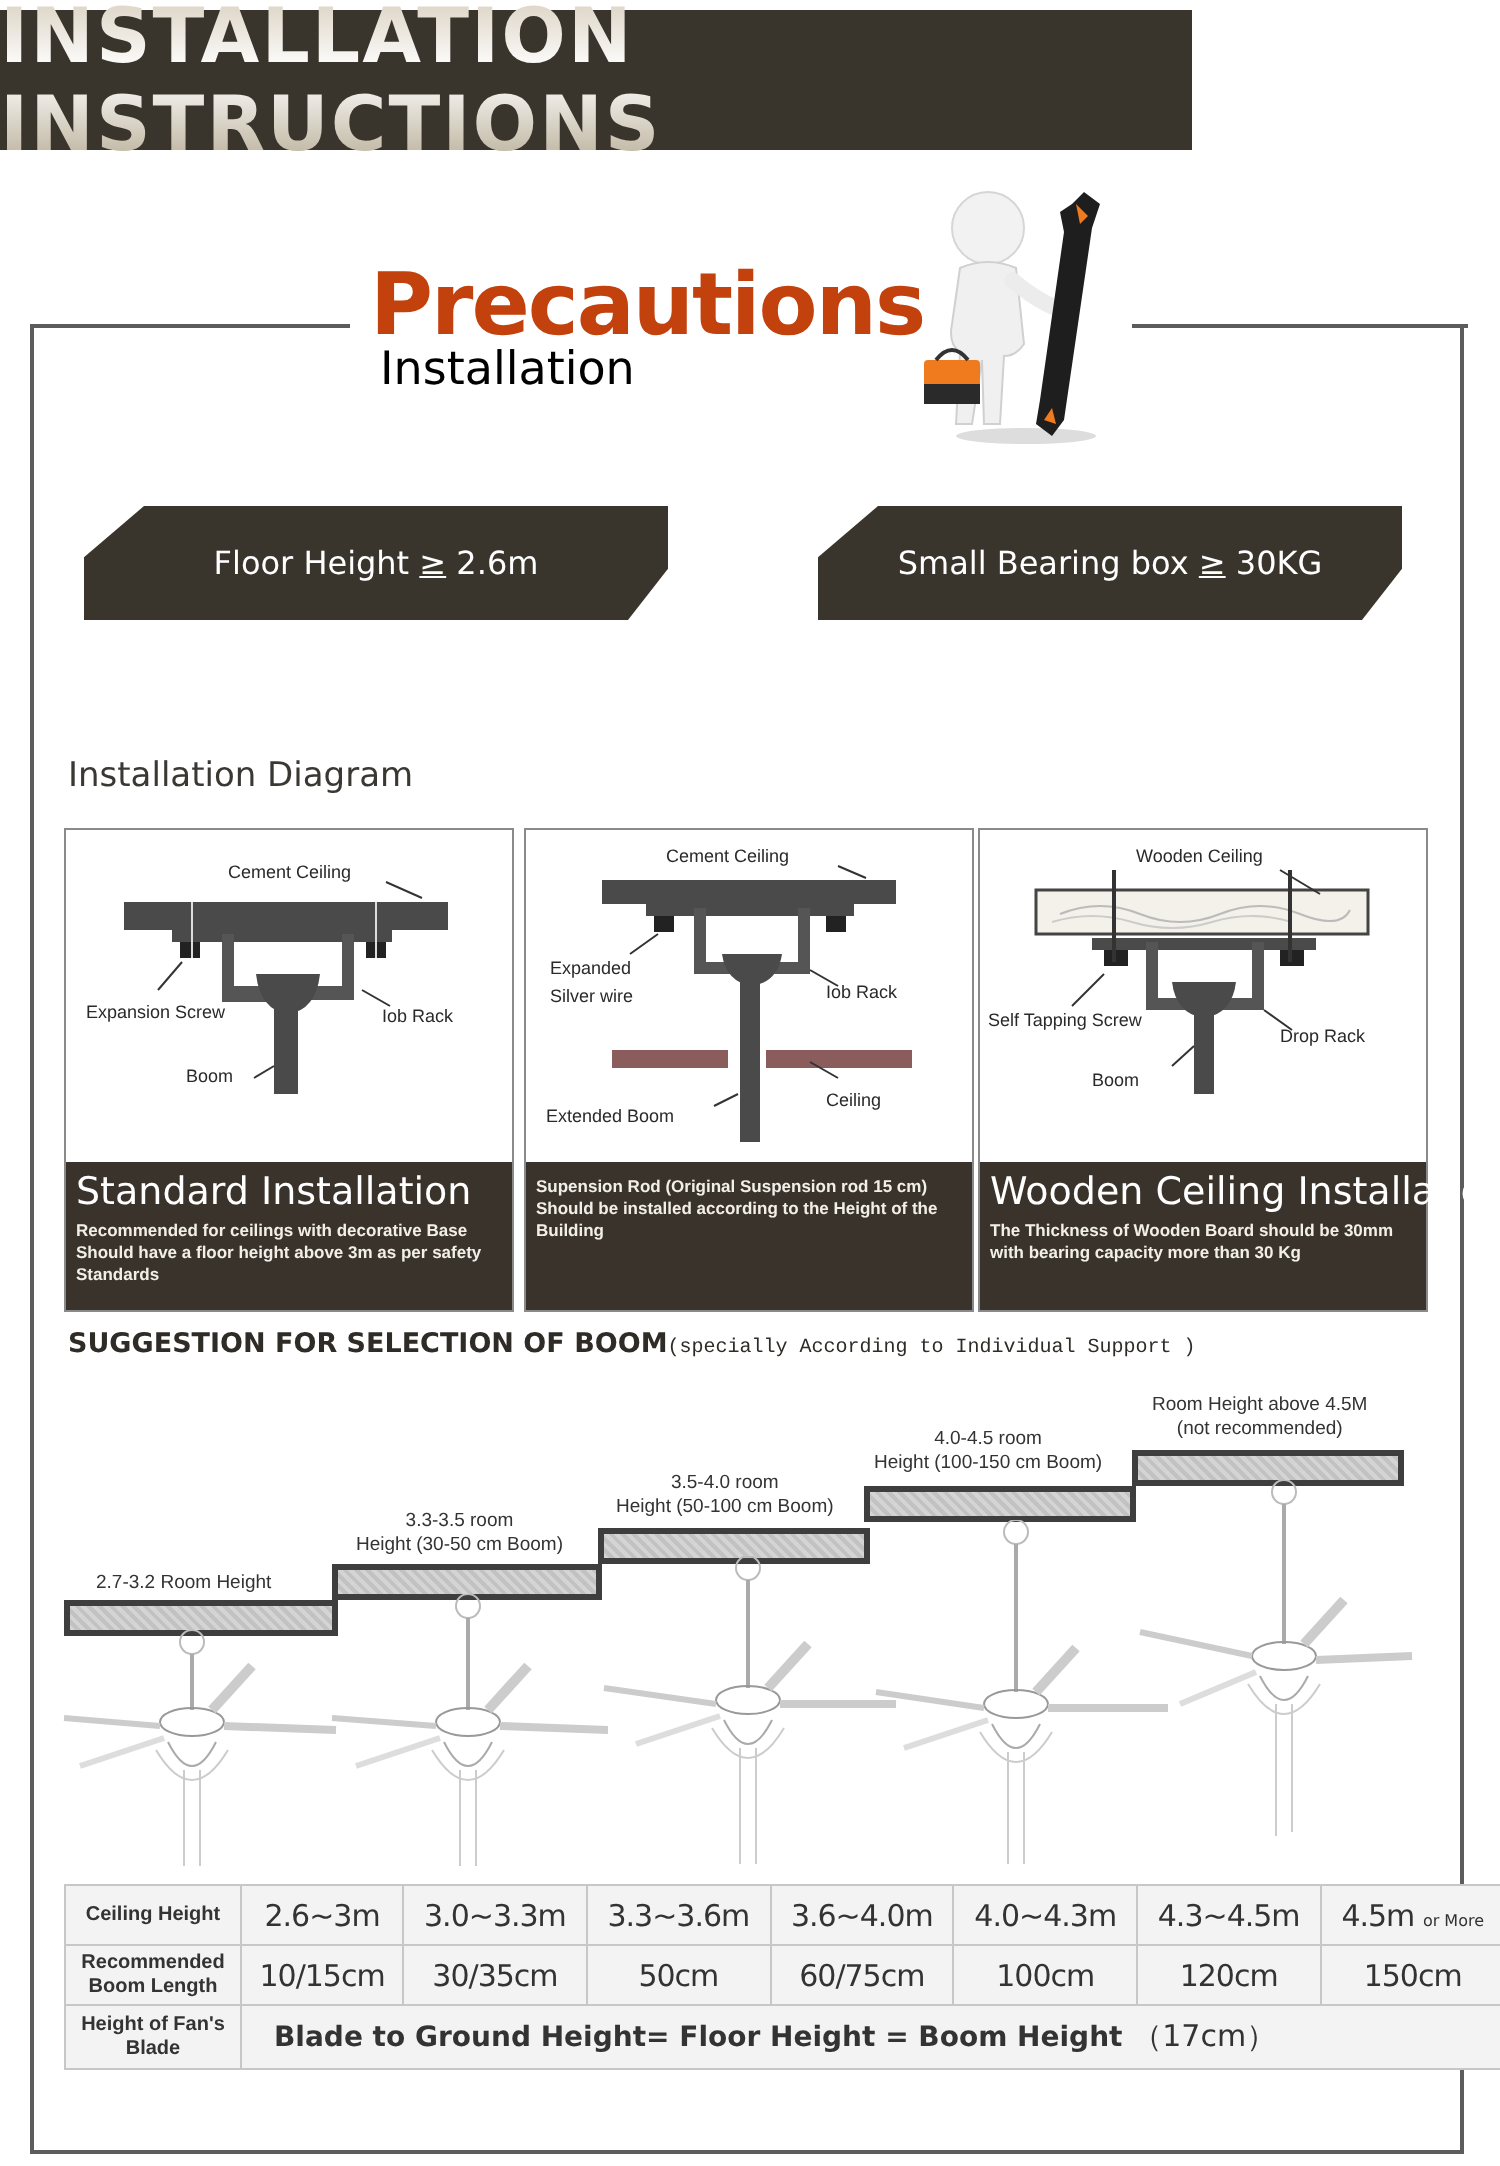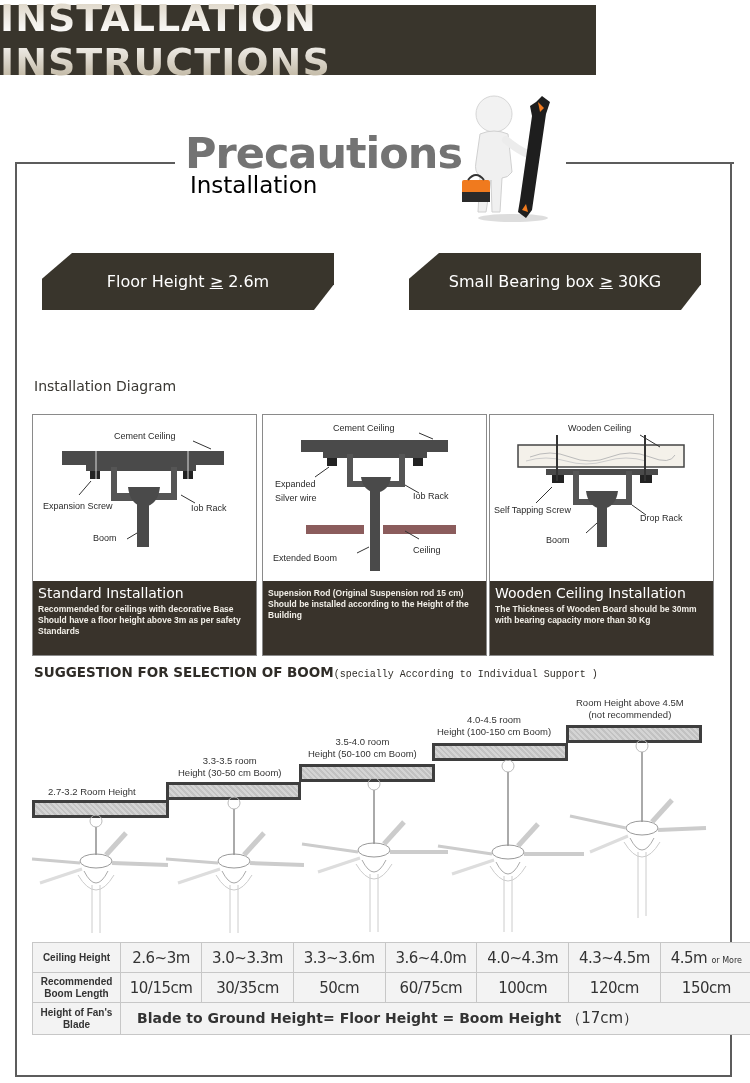--- a/index.html
+++ b/index.html
@@ -20,56 +20,56 @@
 
   .frame {
     position: absolute; left: 15px; top: 162px; width: 717px; height: 915px;
     border-left: 2px solid #5c5c5c; border-right: 2px solid #5c5c5c; border-bottom: 2px solid #5c5c5c;
   }
   .frame-top-left { position: absolute; left: 15px; top: 162px; width: 160px; height: 2px; background: #5c5c5c; }
   .frame-top-right { position: absolute; left: 566px; top: 162px; width: 168px; height: 2px; background: #5c5c5c; }
 
   .prec-title {
     position: absolute; left: 185px; top: 128px;
-    font-family: "DejaVu Sans", sans-serif; font-weight: bold; font-size: 43px; color: #737373;
+    font-family: "DejaVu Sans", sans-serif; font-weight: bold; font-size: 43px; color: #c2410c;
     letter-spacing: -1px;
   }
   .prec-sub {
     position: absolute; left: 190px; top: 172px;
     font-family: "DejaVu Sans", sans-serif; font-size: 23px; color: #000000;
   }
   .mascot { position: absolute; left: 458px; top: 92px; width: 110px; height: 130px; }
 
   .badge {
     position: absolute; top: 253px; height: 57px; background: #39352c; color: #fff;
     display: flex; align-items: center; justify-content: center;
     font-family: "DejaVu Sans", sans-serif; font-size: 16px;
   }
   .badge-1 { left: 42px; width: 292px; clip-path: polygon(30px 0, 100% 0, 100% 55%, calc(100% - 20px) 100%, 0 100%, 0 45%); }
   .badge-2 { left: 409px; width: 292px; clip-path: polygon(30px 0, 100% 0, 100% 55%, calc(100% - 20px) 100%, 0 100%, 0 45%); }
   .badge u { text-decoration: underline; }
 
   .diag-title {
     position: absolute; left: 34px; top: 378px;
-    font-family: "DejaVu Sans", sans-serif; font-size: 14px; color: #3a3833;
+    font-family: "DejaVu Sans", sans-serif; font-size: 17px; color: #3a3833;
   }
 
   .card {
     position: absolute; top: 414px; width: 225px; height: 242px;
     border: 1px solid #8a8a8a; background: #fff;
   }
   .card-1 { left: 32px; }
   .card-2 { left: 262px; }
   .card-3 { left: 489px; }
   .card-diagram { position: absolute; left: 0; top: 0; width: 223px; height: 166px; }
   .card-caption {
     position: absolute; left: 0; top: 166px; width: 223px; height: 74px; background: #39332b; color: #fff;
     padding: 4px 5px;
   }
-  .card-caption-title { font-family: "DejaVu Sans", sans-serif; font-size: 14px; white-space: nowrap; }
+  .card-caption-title { font-family: "DejaVu Sans", sans-serif; font-size: 19px; white-space: nowrap; }
   .card-caption-text { font-size: 8.5px; line-height: 11px; margin-top: 3px; font-weight: bold; color: #f2efe8; }
 
   .diag-label { position: absolute; font-size: 9px; color: #2a2a2a; white-space: nowrap; }
 
   .boom-title {
     position: absolute; left: 34px; top: 664px;
     font-family: "DejaVu Sans", sans-serif; font-weight: bold; font-size: 13.5px; color: #2f2c27;
     white-space: nowrap;
   }
   .boom-title small { font-weight: normal; font-size: 10px; font-family: Liberation Mono, monospace; }

